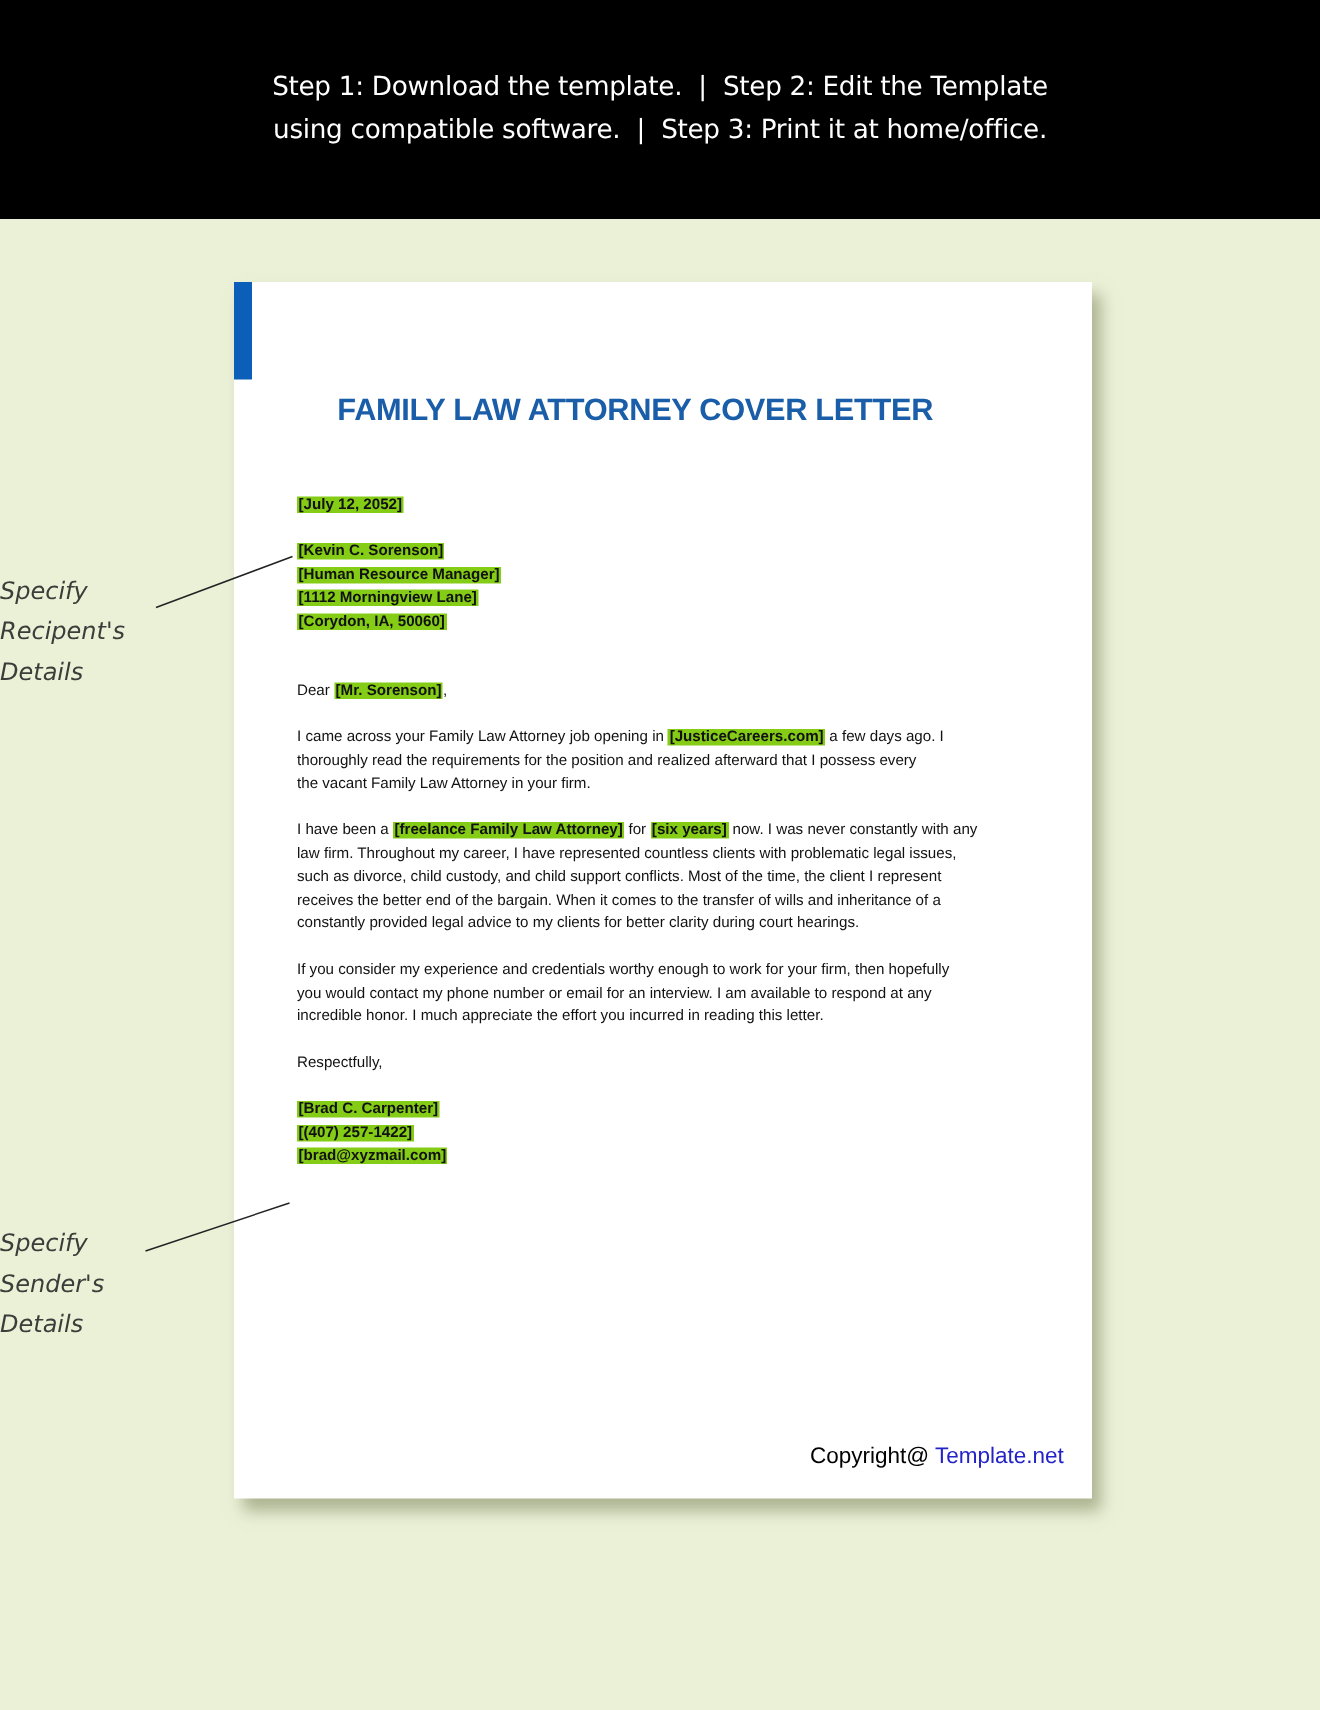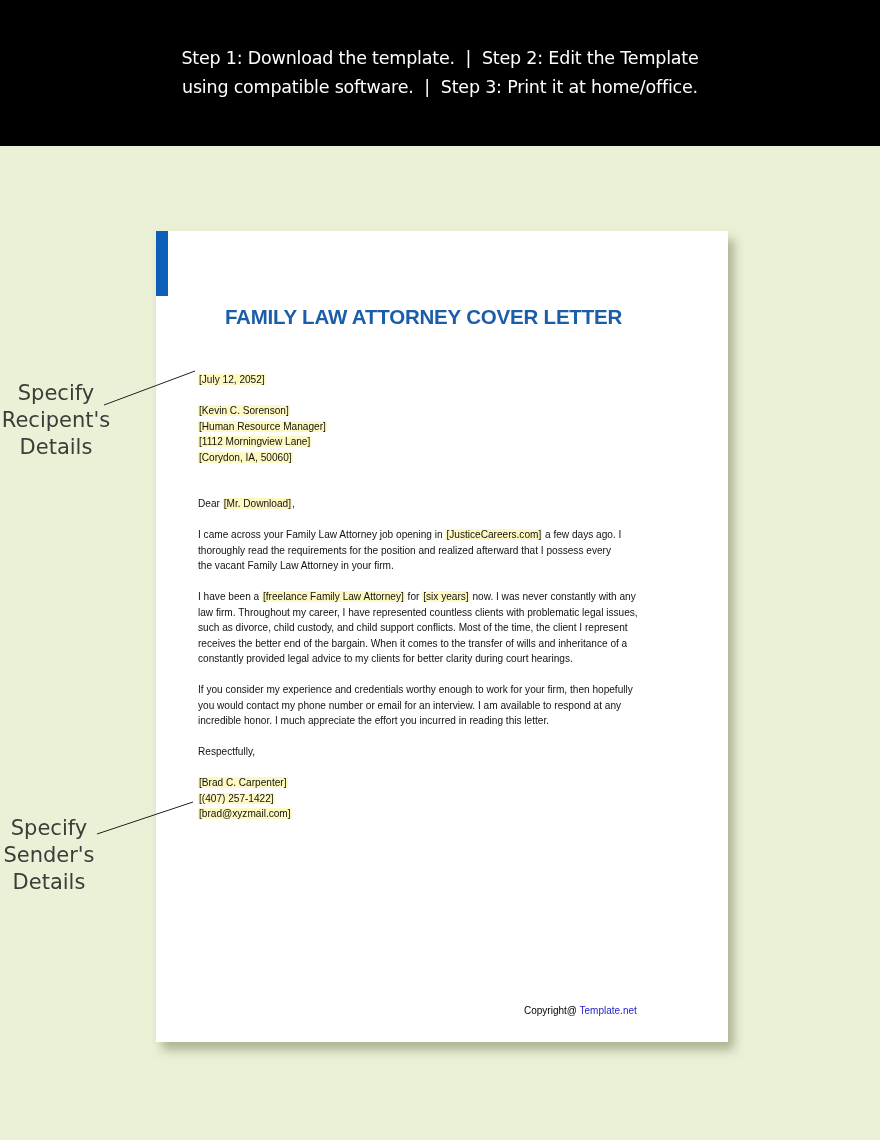--- a/index.html
+++ b/index.html
@@ -12,44 +12,43 @@
       position: absolute; left: 0; top: 0; width: 880px; height: 146px;
       background: #000; color: #fff;
       display: flex; flex-direction: column; align-items: center; justify-content: center;
       font-family: "DejaVu Sans", sans-serif; font-size: 17.5px; line-height: 29px;
       letter-spacing: -0.2px;
     }
     .page {
       position: absolute; left: 156px; top: 188px; width: 572px; height: 811px;
       background: #fff;
       box-shadow: 6px 8px 10px rgba(120, 130, 90, 0.55);
-      margin-top: 43px;
     }
     .accent-bar {
       position: absolute; left: 0; top: 0; width: 12px; height: 65px; background: #0b5fb8;
     }
     .doc-title {
       position: absolute; left: 0; top: 74px; width: 535px; text-align: center;
       color: #1a5da8; font-weight: bold; font-size: 20.5px; letter-spacing: -0.2px;
     }
     .body-text {
       position: absolute; left: 42px; top: 141px; width: 460px;
       font-size: 10.1px; line-height: 15.5px; color: #111;
       font-family: "Liberation Sans", sans-serif;
     }
     .line { white-space: nowrap; height: 15.5px; }
     .gap { height: 15.5px; }
-    .hl { background: #fef9c3; padding: 0 1px; }
+    .hl { background: #84cc16; padding: 0 1px; font-weight: bold; }
     .copyright {
-      position: absolute; left: 368px; top: 774px; font-size: 10px; color: #000;
+      position: absolute; left: 384px; top: 774px; font-size: 15px; color: #000;
     }
     .copyright .link { color: #2323c8; }
     .callout {
-      position: absolute; font-family: "DejaVu Sans", sans-serif; 
-      font-size: 21px; line-height: 27px; color: #3a3d39; text-align: center;
+      position: absolute; font-family: "DejaVu Sans", sans-serif; font-style: italic;
+      font-size: 16px; line-height: 27px; color: #3a3d39; 
     }
     .callout-lines { position: absolute; left: 0; top: 0; width: 880px; height: 1140px; pointer-events: none; }
   </style>
 </head>
 <body>
 
 <div class="top-banner">
   <div style="white-space:pre">Step 1: Download the template.  |  Step 2: Edit the Template</div>
   <div style="white-space:pre">using compatible software.  |  Step 3: Print it at home/office.</div>
 </div>
@@ -75,21 +74,21 @@
     <div class="gap"></div>
 
     <div class="line"><span class="hl">[Kevin C. Sorenson]</span></div>
     <div class="line"><span class="hl">[Human Resource Manager]</span></div>
     <div class="line"><span class="hl">[1112 Morningview Lane]</span></div>
     <div class="line"><span class="hl">[Corydon, IA, 50060]</span></div>
     <div class="gap"></div>
     <div class="gap"></div>
 
     <div class="line">
-      <span style="white-space:pre">Dear </span><span class="hl">[Mr. Download]</span><span>,</span>
+      <span style="white-space:pre">Dear </span><span class="hl">[Mr. Sorenson]</span><span>,</span>
     </div>
     <div class="gap"></div>
 
     <div>
       <div class="line"><span style="white-space:pre">I came across your Family Law Attorney job opening in </span><span class="hl">[JusticeCareers.com]</span><span style="white-space:pre"> a few days ago. I</span></div>
       <div class="line">thoroughly read the requirements for the position and realized afterward that I possess every</div>
       <div class="line">the vacant Family Law Attorney in your firm.</div>
     </div>
     <div class="gap"></div>
 

